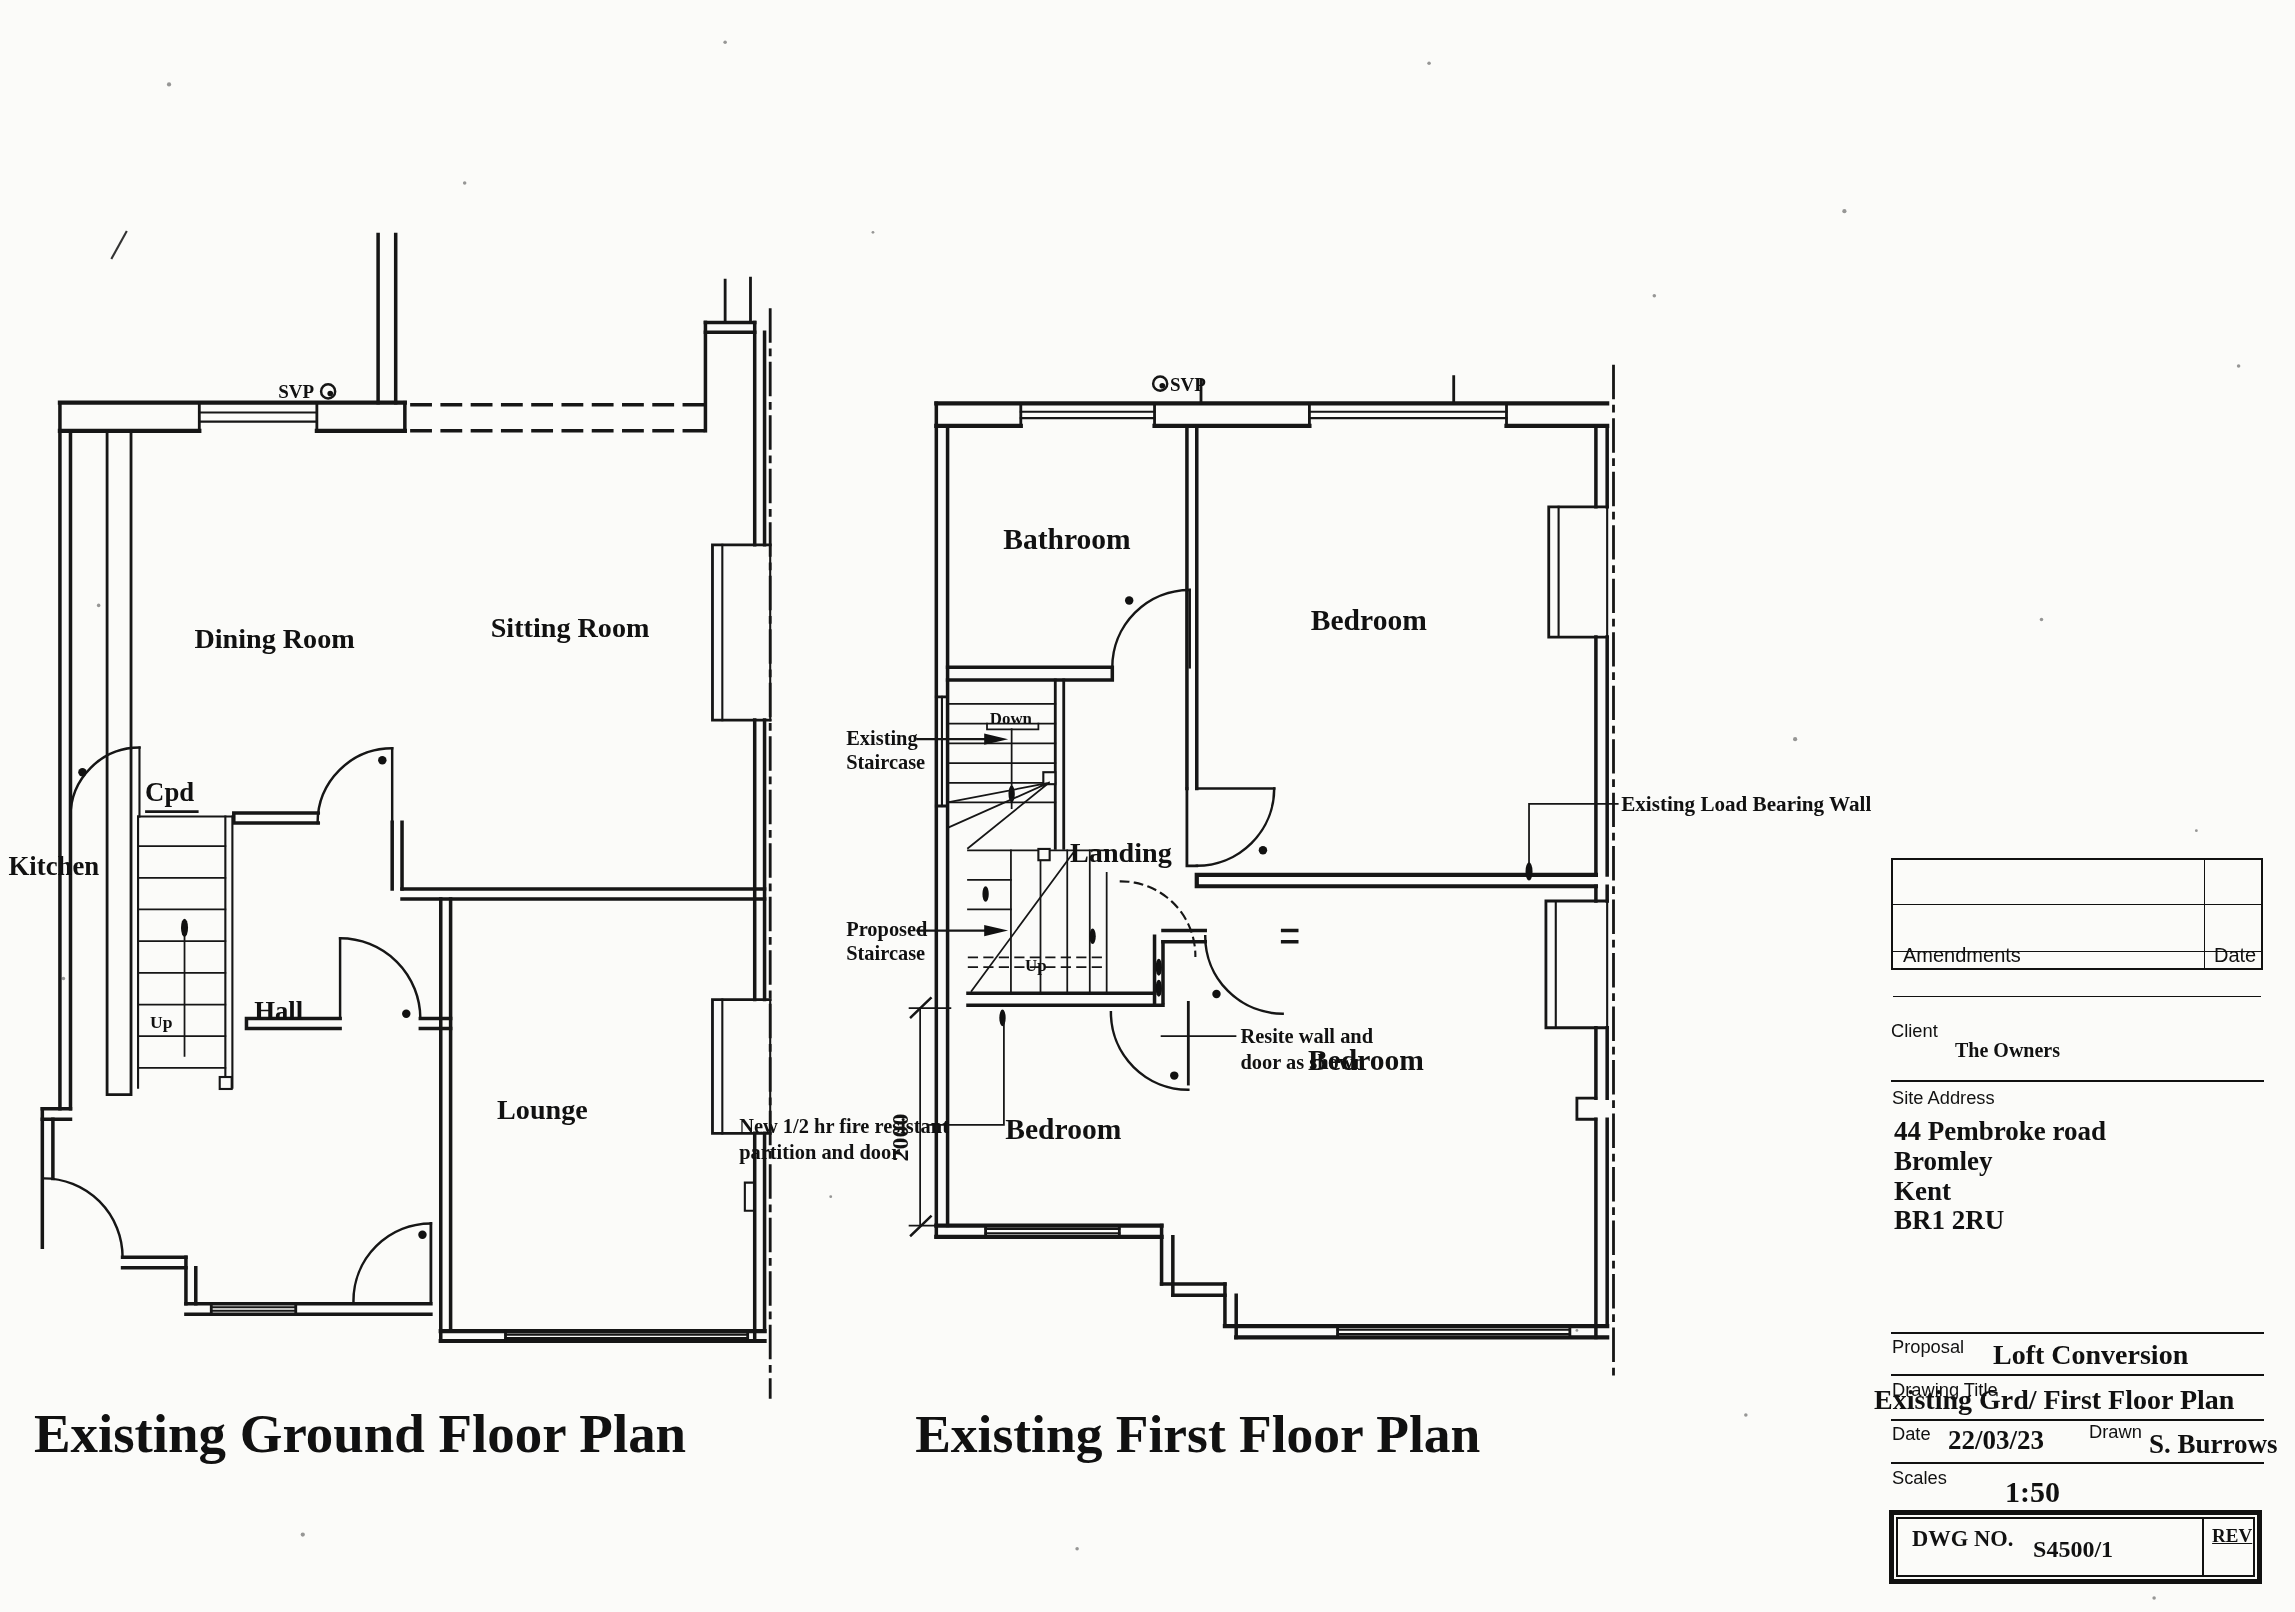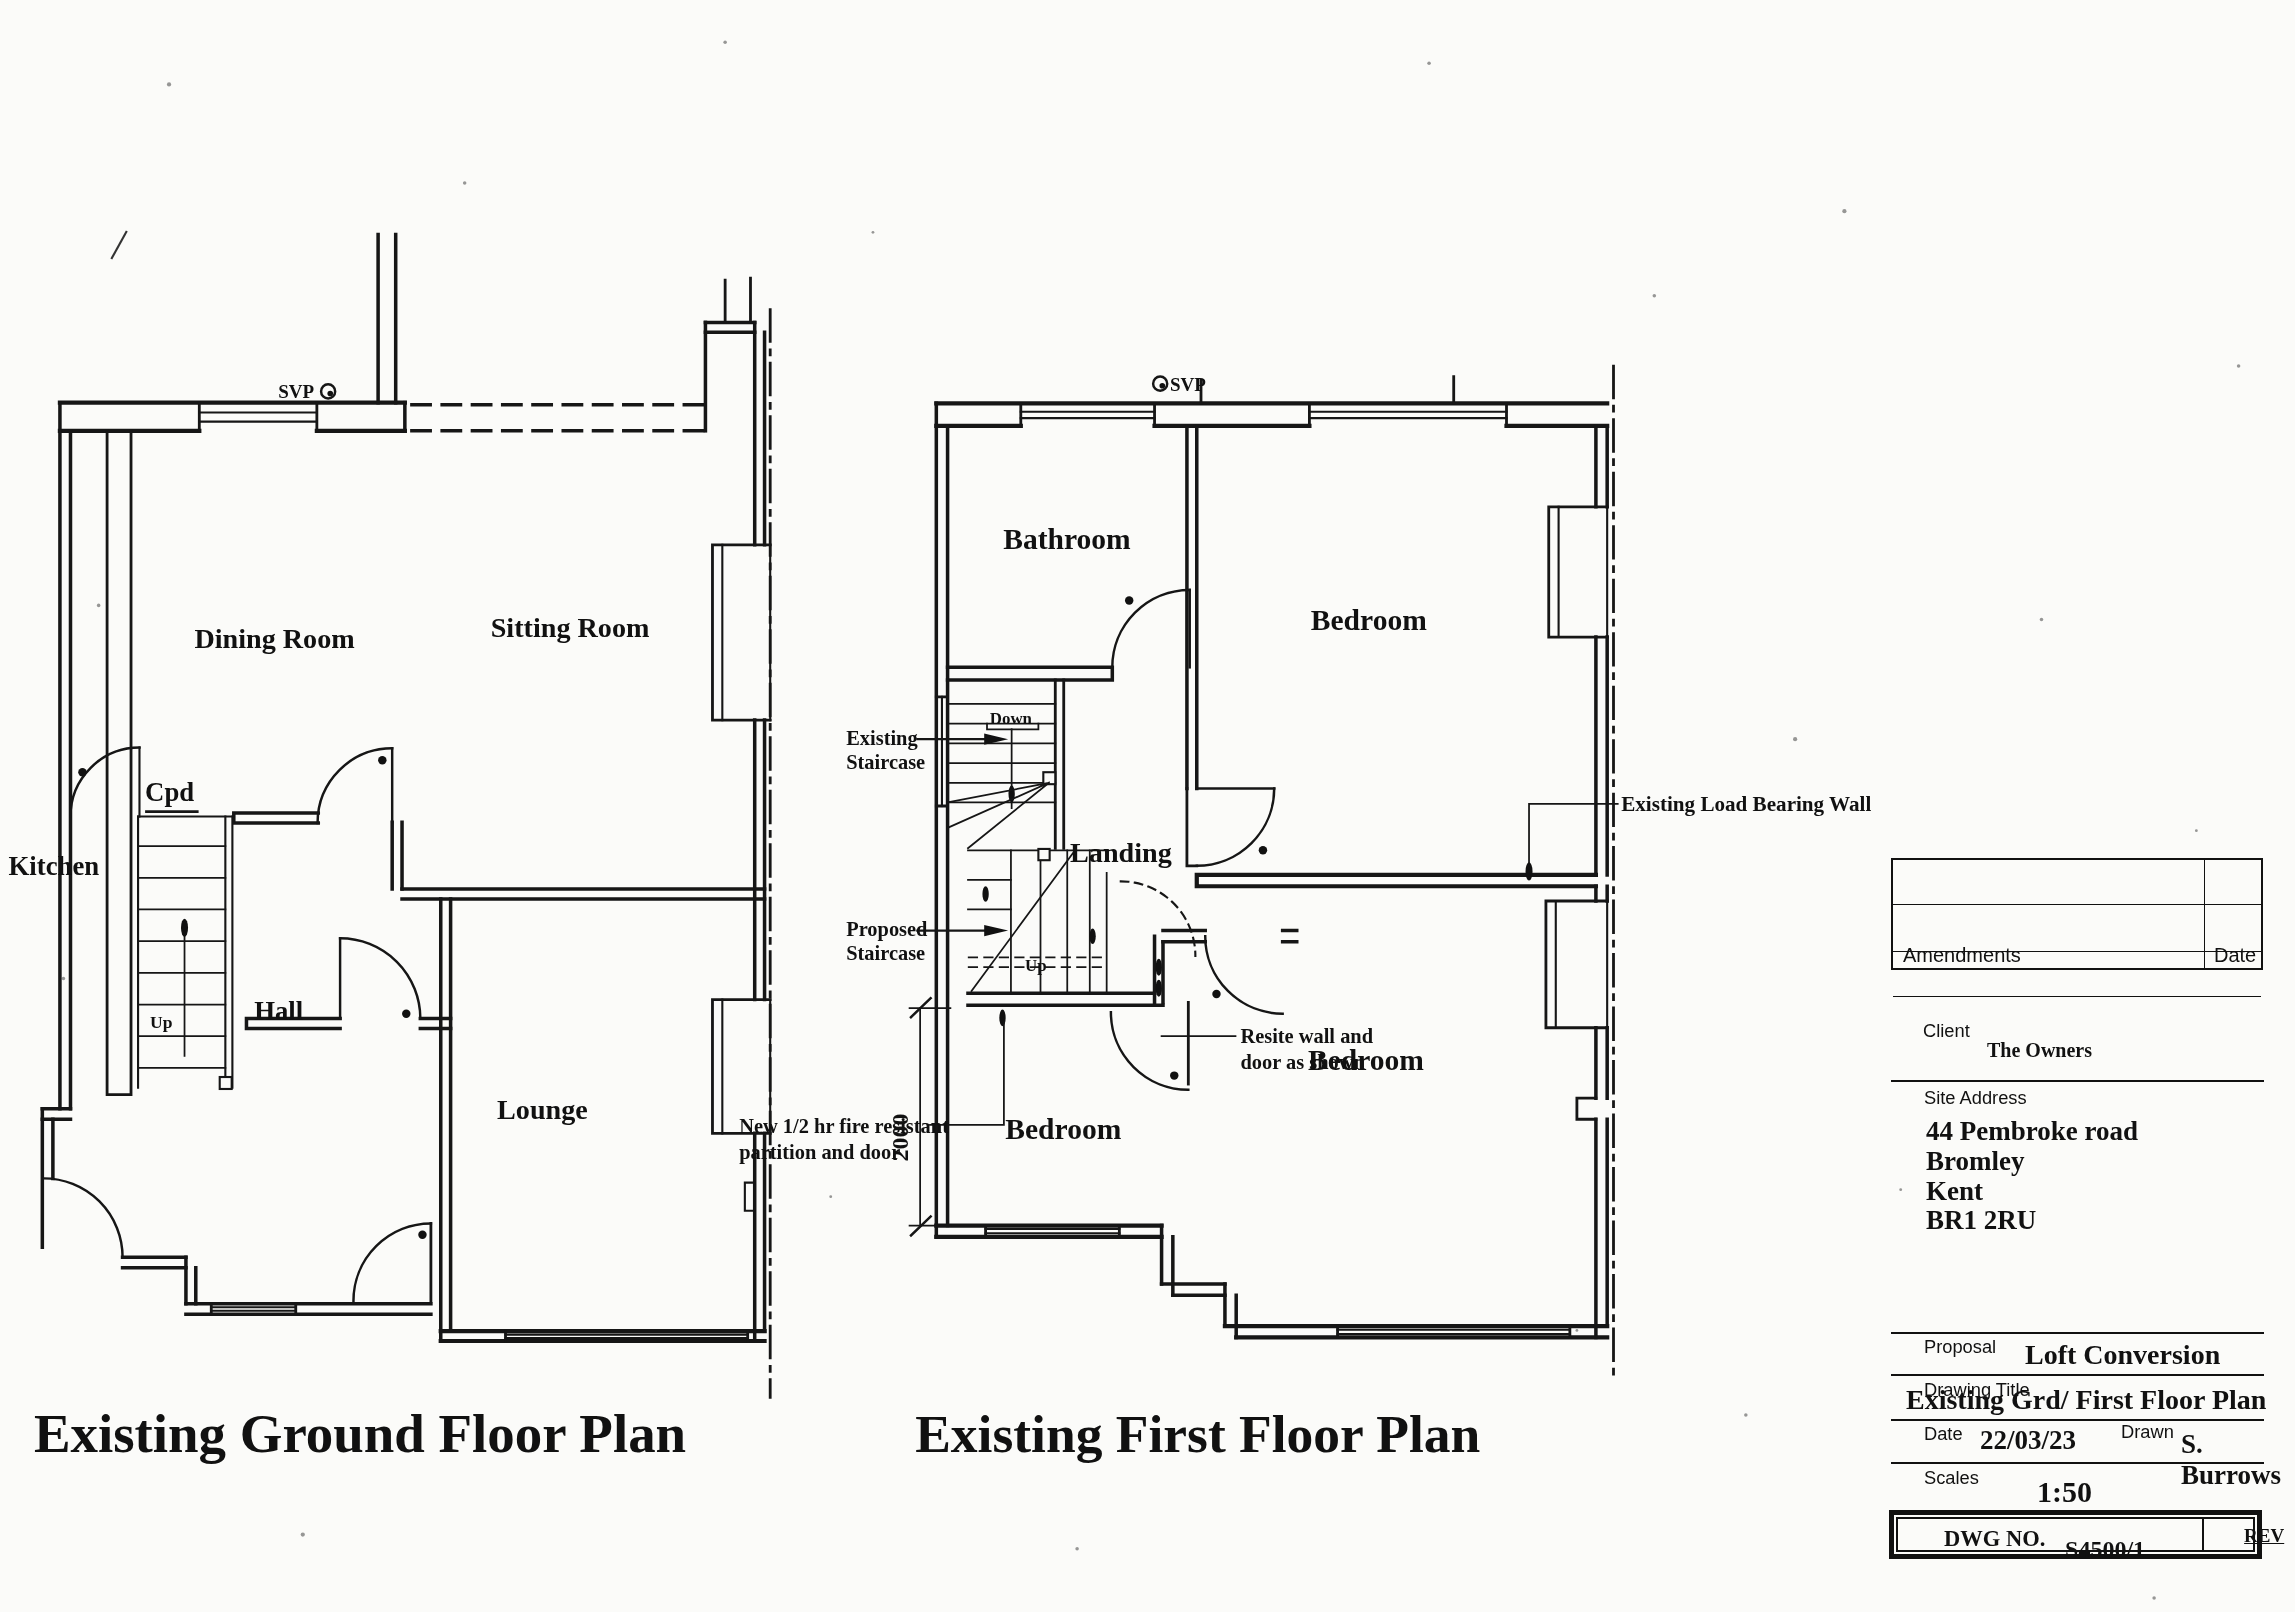--- a/index.html
+++ b/index.html
@@ -3,31 +3,31 @@
 <meta charset="utf-8">
 <style>
   html,body{margin:0;padding:0;}
   body{
     width:2295px;height:1612px;position:relative;
     background:#fbfbf9;
     font-family:"Liberation Serif", serif;
     overflow:hidden;
   }
   svg text{font-family:"Liberation Serif", serif;font-weight:bold;fill:#111;}
-  .tb{position:absolute;color:#111;margin-left:32px;}
+  .tb{position:absolute;color:#111;}
   .tb-label{font-family:"Liberation Sans", sans-serif;font-weight:normal;font-size:18.3px;}
   .tb-value{font-family:"Liberation Serif", serif;font-weight:bold;}
   .hrule{position:absolute;height:0;border-top:2.1px solid #111;}
   
   .amend{position:absolute;left:1891px;top:858px;width:372px;height:112px;border:2.1px solid #111;box-sizing:border-box;}
   .amend .rowline{position:absolute;left:0;width:100%;border-top:1.4px solid #111;}
   .amend .colline{position:absolute;top:0;height:100%;border-left:1.4px solid #111;left:311px;}
   .amend .hdr{position:absolute;bottom:1.4px;font-family:"Liberation Sans", sans-serif;font-size:20px;color:#111;}
   
-  .dwgbox{position:absolute;left:1889px;top:1510px;width:373px;height:49px;border:5px solid #111;box-sizing:border-box;}
+  .dwgbox{position:absolute;left:1889px;top:1510px;width:373px;height:74px;border:5px solid #111;box-sizing:border-box;}
   .dwgbox .inner{position:absolute;left:2.1px;top:2.1px;right:2.1px;bottom:2.1px;border:2.1px solid #111;}
   .dwgbox .revline{position:absolute;top:0;bottom:0;left:304px;border-left:2.1px solid #111;}
 </style>
 </head>
 <body>
 
 <svg width="2295" height="1612" viewBox="0 0 3260 2290" style="position:absolute;left:0;top:0">
 
   <g fill="#444" opacity="0.55">
     <circle cx="240" cy="120" r="3"></circle>

